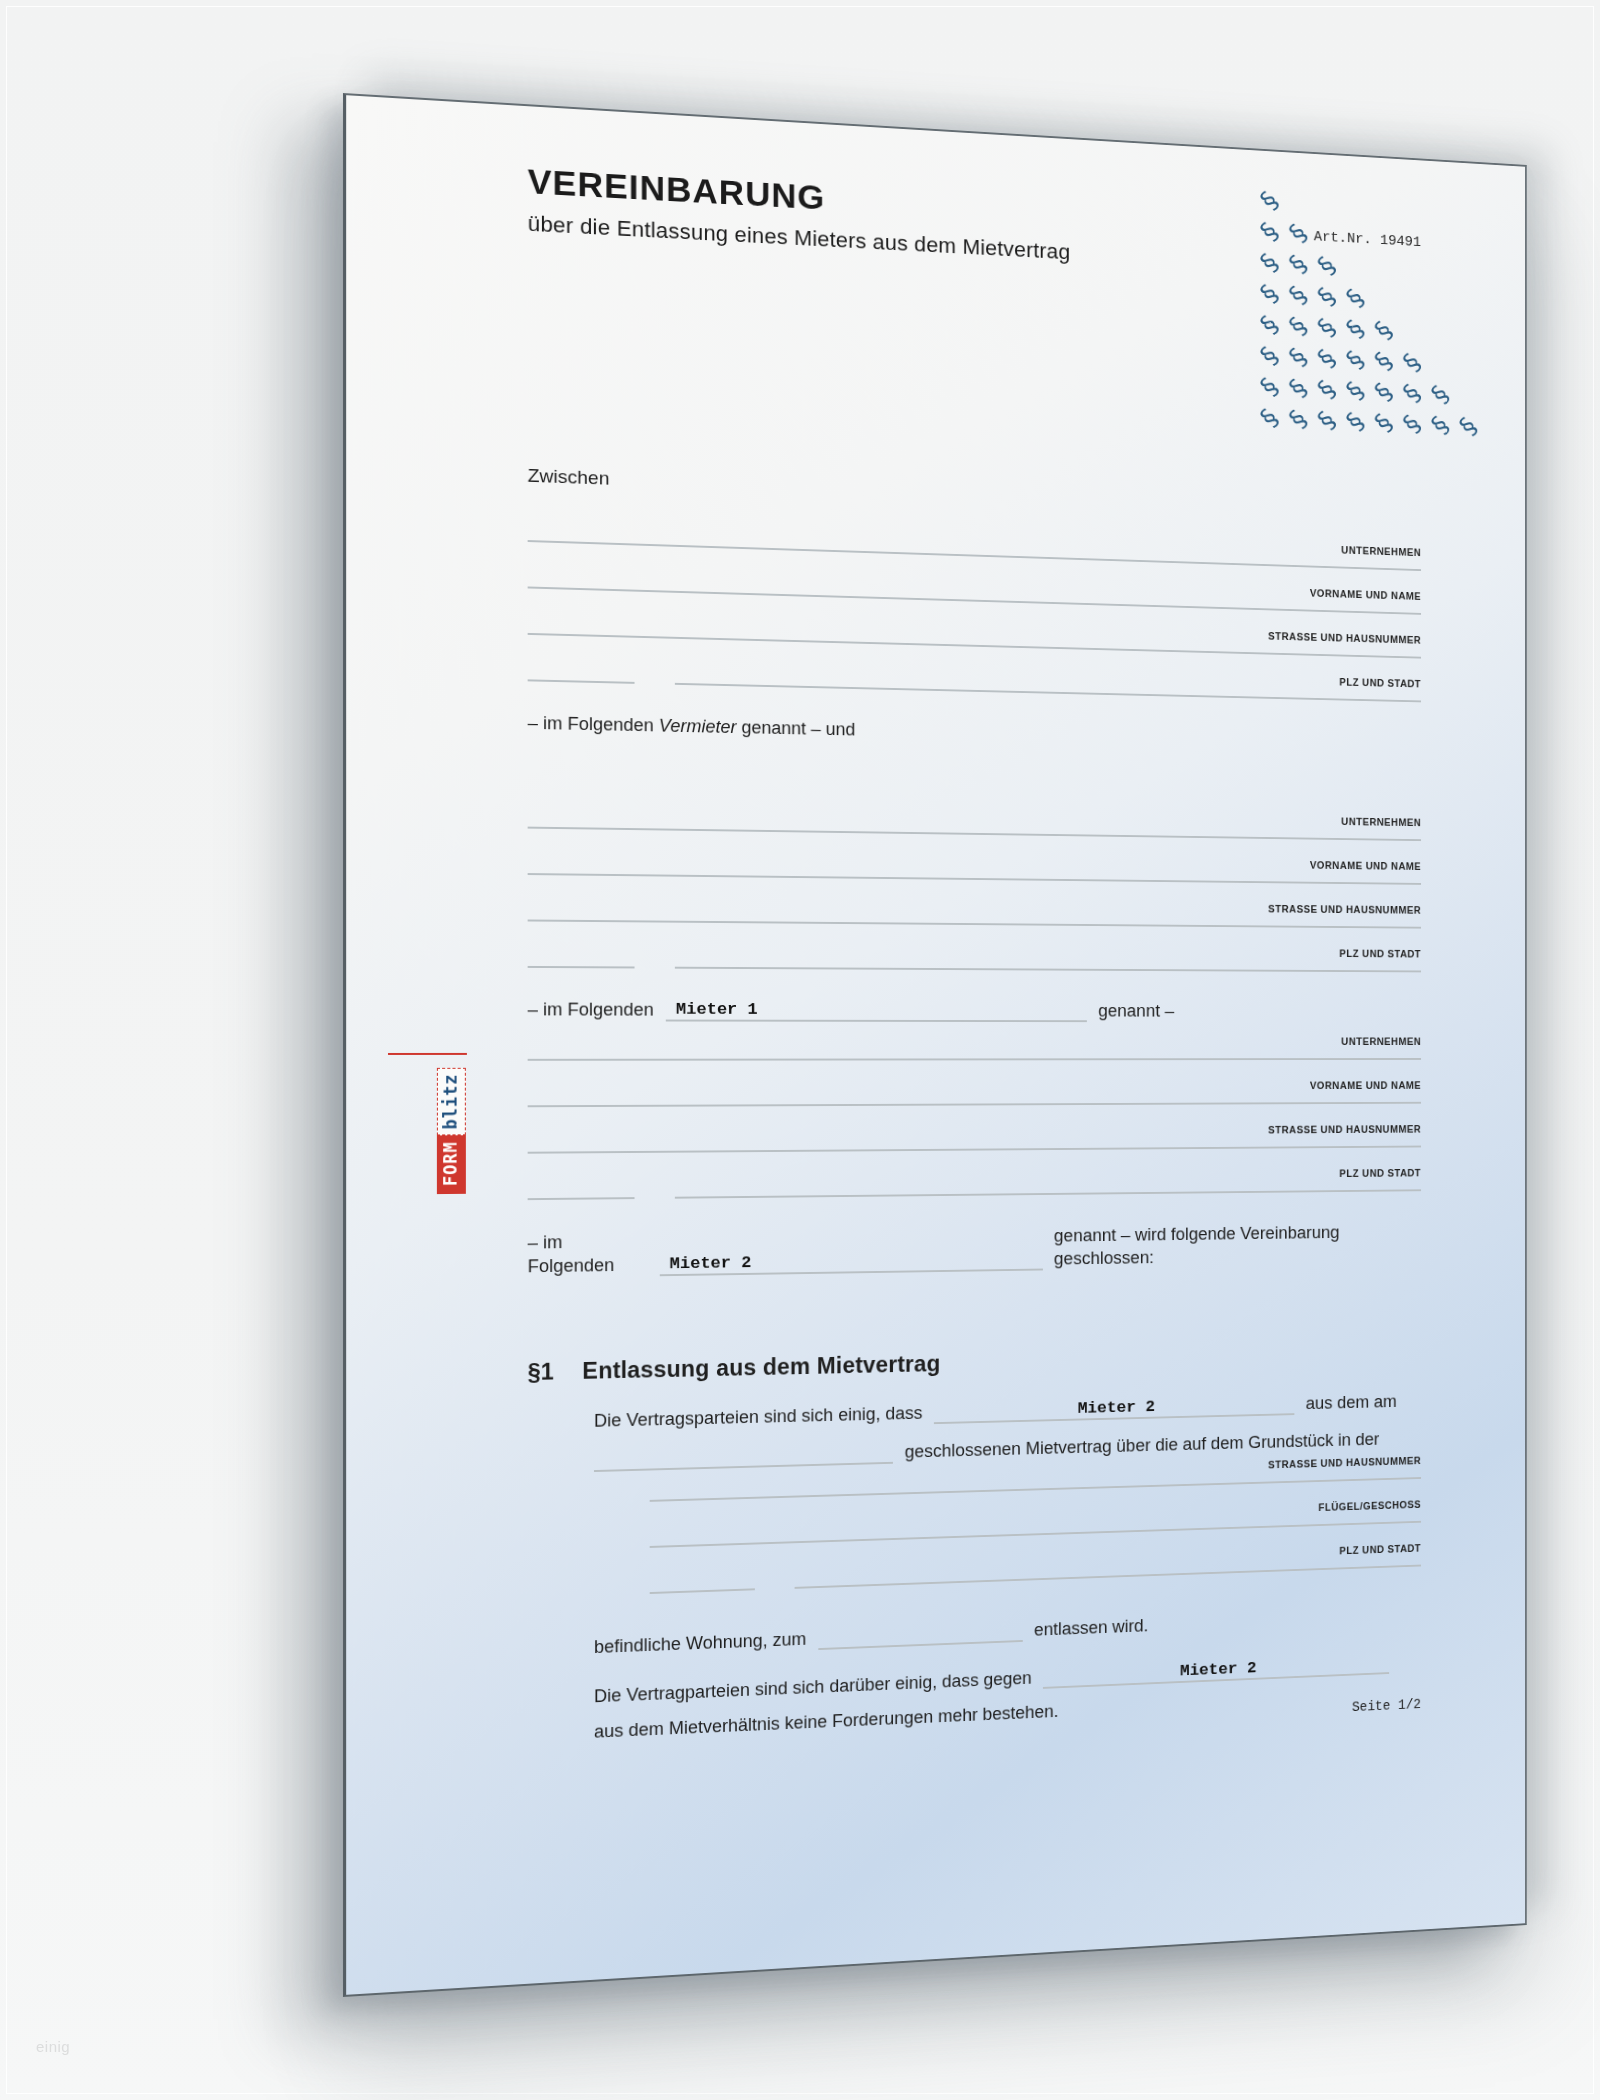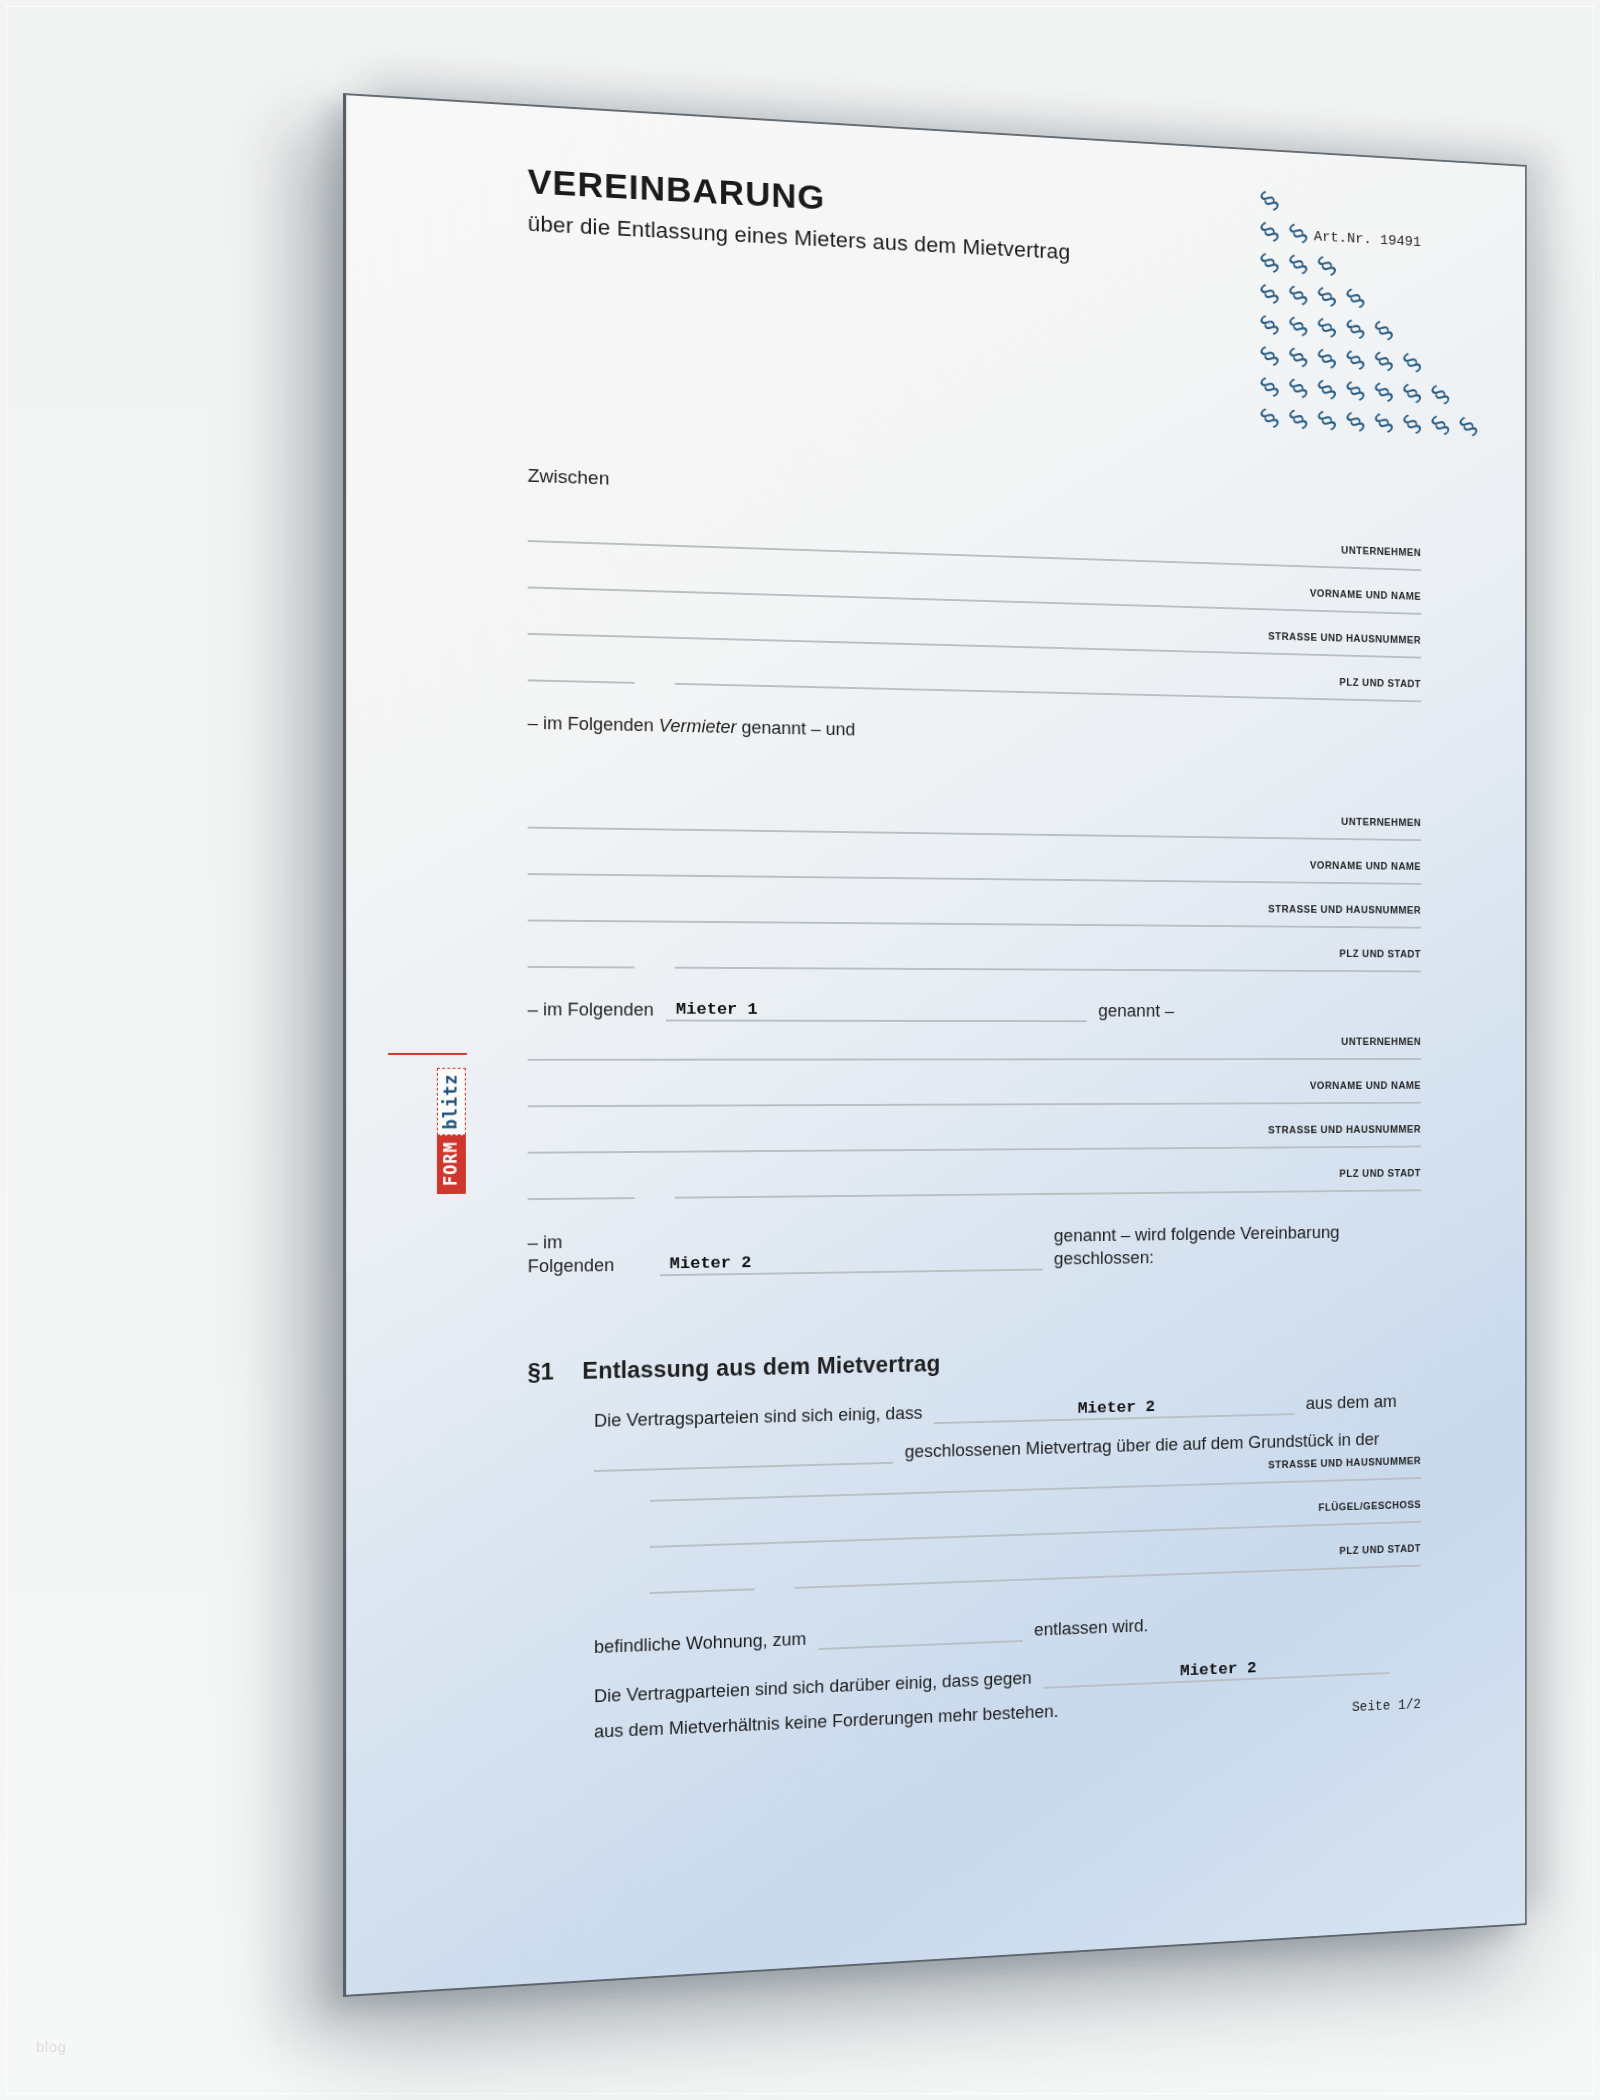--- a/index.html
+++ b/index.html
@@ -59,21 +59,21 @@
     font-weight:700;font-size:17px;letter-spacing:1px;padding:3px 6px 3px 8px;}
   .fb-blitz{background:#fbfbfa;color:#1d4e7c;border:1px dashed #cf372e;
     font-family:"DejaVu Sans Mono",monospace;font-weight:700;font-size:17px;
     letter-spacing:1px;padding:2px 5px;}
   em{font-style:italic;}
 </style>
 </head>
 <body>
 
 <div class="frame"></div>
-<div class="watermark">blog</div>
+<div class="watermark">einig</div>
 
 <div class="page">
 
   <div class="abs title">VEREINBARUNG</div>
   <div class="abs subtitle">über die Entlassung eines Mieters aus dem Mietvertrag</div>
   <div class="abs artnr">Art.Nr. 19491</div>
   <div class="abs sigtri">
       <div class="sigrow"><span class="sig">§</span></div>
       <div class="sigrow"><span class="sig">§</span><span class="sig">§</span></div>
       <div class="sigrow"><span class="sig">§</span><span class="sig">§</span><span class="sig">§</span></div>

